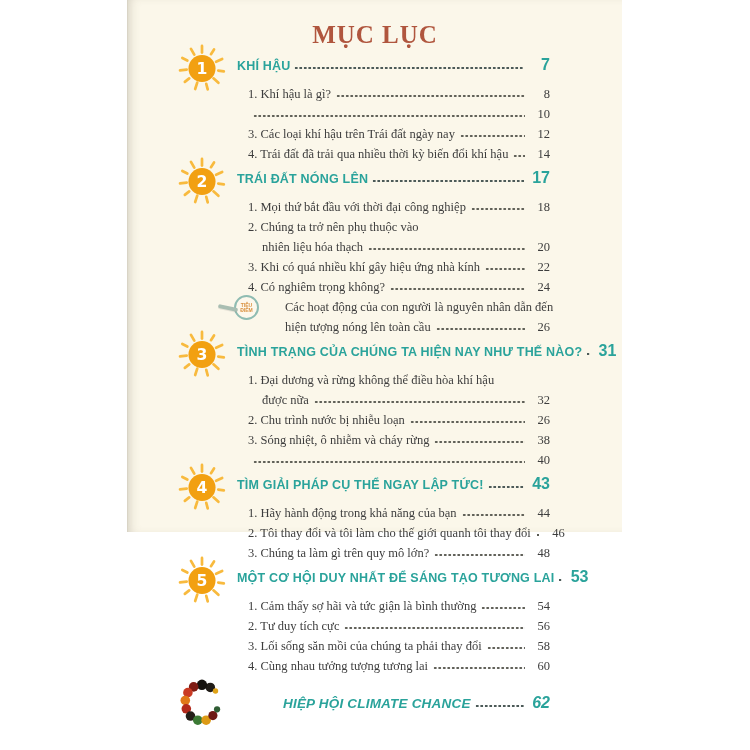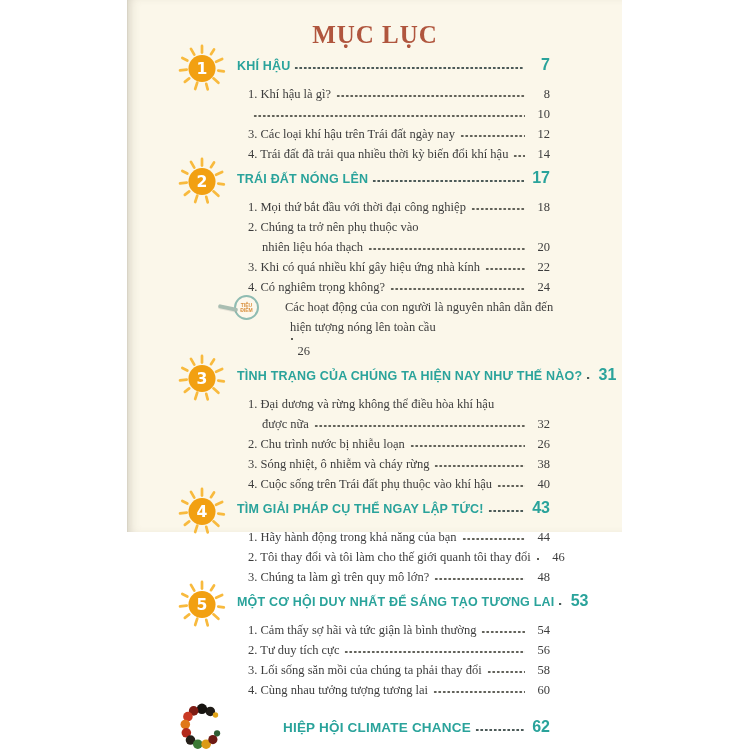--- a/index.html
+++ b/index.html
@@ -65,41 +65,41 @@
     background-size:4.5px 4px;background-repeat:repeat-x;background-position:left bottom;
   }
   .sec-dots{
     margin:0 4px;
     background-image:radial-gradient(circle,#4c5a58 1.1px,transparent 1.4px);
   }
   .item2{line-height:20px;font-size:12.5px;}
   .item2 .l1{line-height:20px;white-space:nowrap;}
   .l2{padding-left:14px;}
   .mag-item{position:relative;padding-left:37px;}
-  .mag-item .l2{padding-left:0;flex-direction:column;}
+  .mag-item .l2{padding-left:0;}
 
   
   .mag{position:absolute;left:-30px;top:-2px;display:flex;align-items:center;width:64px;}
   .mag-handle{
     width:20px;height:4px;background:#a9beb2;border-radius:2px;
     transform:rotate(12deg);margin-right:-4px;box-shadow:0 1px 0 rgba(0,0,0,.08);
   }
   .mag-lens{
     width:25px;height:25px;border:2px solid #8fbcb2;border-radius:50%;
     background:#fdf8ec;display:flex;align-items:center;justify-content:center;
     box-sizing:border-box;
   }
   .mag-text{
     font-family:"Liberation Sans","DejaVu Sans",sans-serif;
     font-size:5px;line-height:5px;font-weight:bold;color:#d9913f;
     width:16px;text-align:center;
   }
 
   
-  .footer{position:relative;display:flex;align-items:baseline;margin:18px 0 17px 35px;}
+  .footer{position:relative;display:flex;align-items:baseline;margin:18px 0 17px 35px;font-style:italic;}
   .f-title{
     flex-shrink:0;white-space:nowrap;
     font-family:"Liberation Sans","DejaVu Sans",sans-serif;
     font-weight:bold;font-size:13.5px;letter-spacing:.2px;color:#2aa39b;
   }
   .clogo{position:absolute;left:-105px;top:-18px;width:50px;height:52px;}
 </style>
 </head>
 <body>
 
@@ -255,21 +255,20 @@
             <span class="itext">2. Chu trình nước bị nhiễu loạn</span>
             <span class="dots"></span>
             <span class="pg">26</span>
           </div>
           <div class="item">
             <span class="itext">3. Sóng nhiệt, ô nhiễm và cháy rừng</span>
             <span class="dots"></span>
             <span class="pg">38</span>
           </div>
           <div class="item">
-            <span class="itext">4. Cuộc sống trên Trái đất phụ thuộc vào khí hậu</span>
             <span class="dots"></span>
             <span class="pg">40</span>
           </div>
         </div>
       </div>
 
       <div class="section">
         <div class="sec-head">
           <svg class="sun" viewBox="0 0 48 48">
             <g class="rays">

